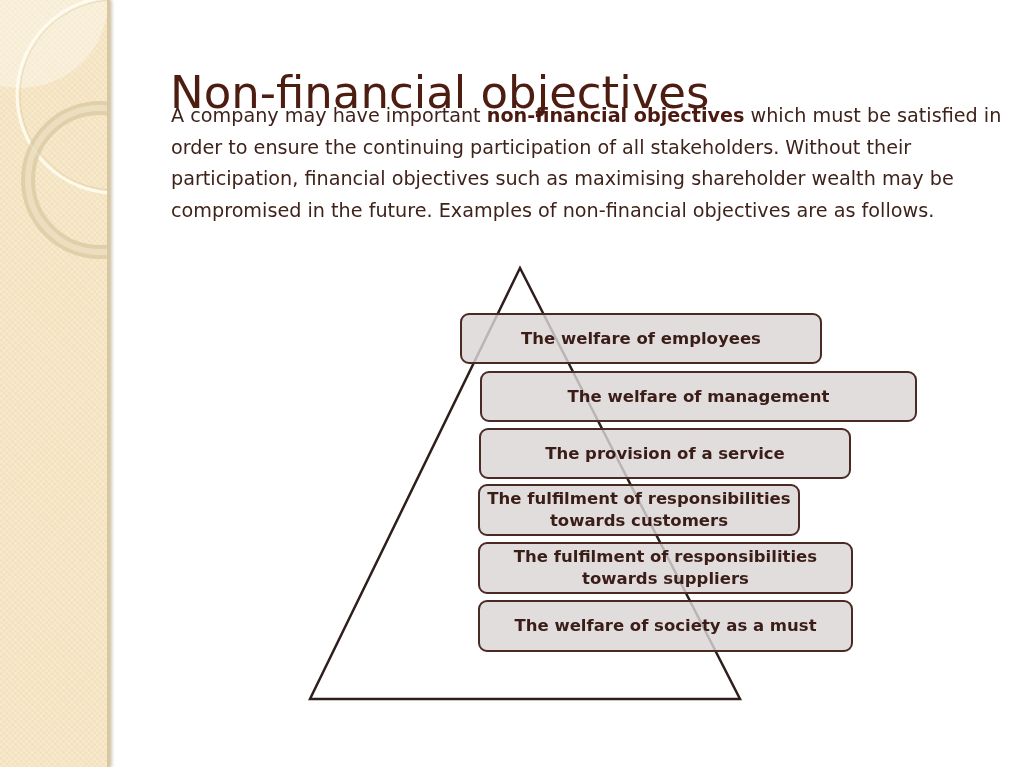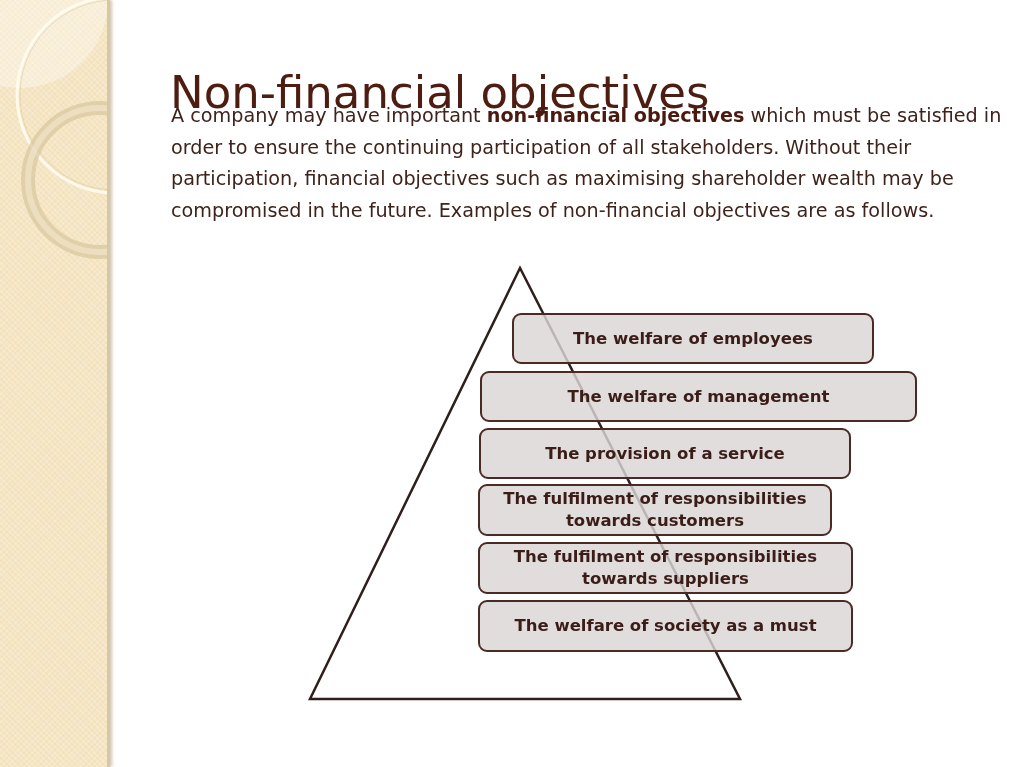--- a/index.html
+++ b/index.html
@@ -61,30 +61,30 @@
 </div>
 
 <h1 class="slide-title">Non-financial objectives</h1>
 
 <div class="body-text"><span>A company may have important </span><b>non-financial objectives</b><span> which must be satisfied in order to ensure the continuing participation of all stakeholders. Without their participation, financial objectives such as maximising shareholder wealth may be compromised in the future. Examples of non-financial objectives are as follows.</span></div>
 
 <svg class="pyramid" width="1024" height="767">
   <polygon points="520,268 310,699 740,699" fill="none" stroke="#2e1f1c" stroke-width="2.5" stroke-linejoin="miter"></polygon>
 </svg>
 
-<div class="box" style="left:512px; top:313px; width:362px; height:51px;">
+<div class="box" style="left:460px; top:313px; width:362px; height:51px;">
   <span>The welfare of employees</span>
 </div>
 <div class="box" style="left:480px; top:371px; width:437px; height:51px;">
   <span>The welfare of management</span>
 </div>
 <div class="box" style="left:479px; top:428px; width:372px; height:51px;">
   <span>The provision of a service</span>
 </div>
-<div class="box" style="left:478px; top:484px; width:354px; height:52px; padding:16px 4px;">
+<div class="box" style="left:478px; top:484px; width:322px; height:52px; padding:16px 4px;">
   <span style="display:block; width:340px;">The fulfilment of responsibilities towards customers</span>
 </div>
 <div class="box" style="left:478px; top:542px; width:375px; height:52px; padding:0 4px;">
   <span style="display:block; width:340px;">The fulfilment of responsibilities towards suppliers</span>
 </div>
 <div class="box" style="left:478px; top:600px; width:375px; height:52px;">
   <span>The welfare of society as a must</span>
 </div>
 
 </body></html>

